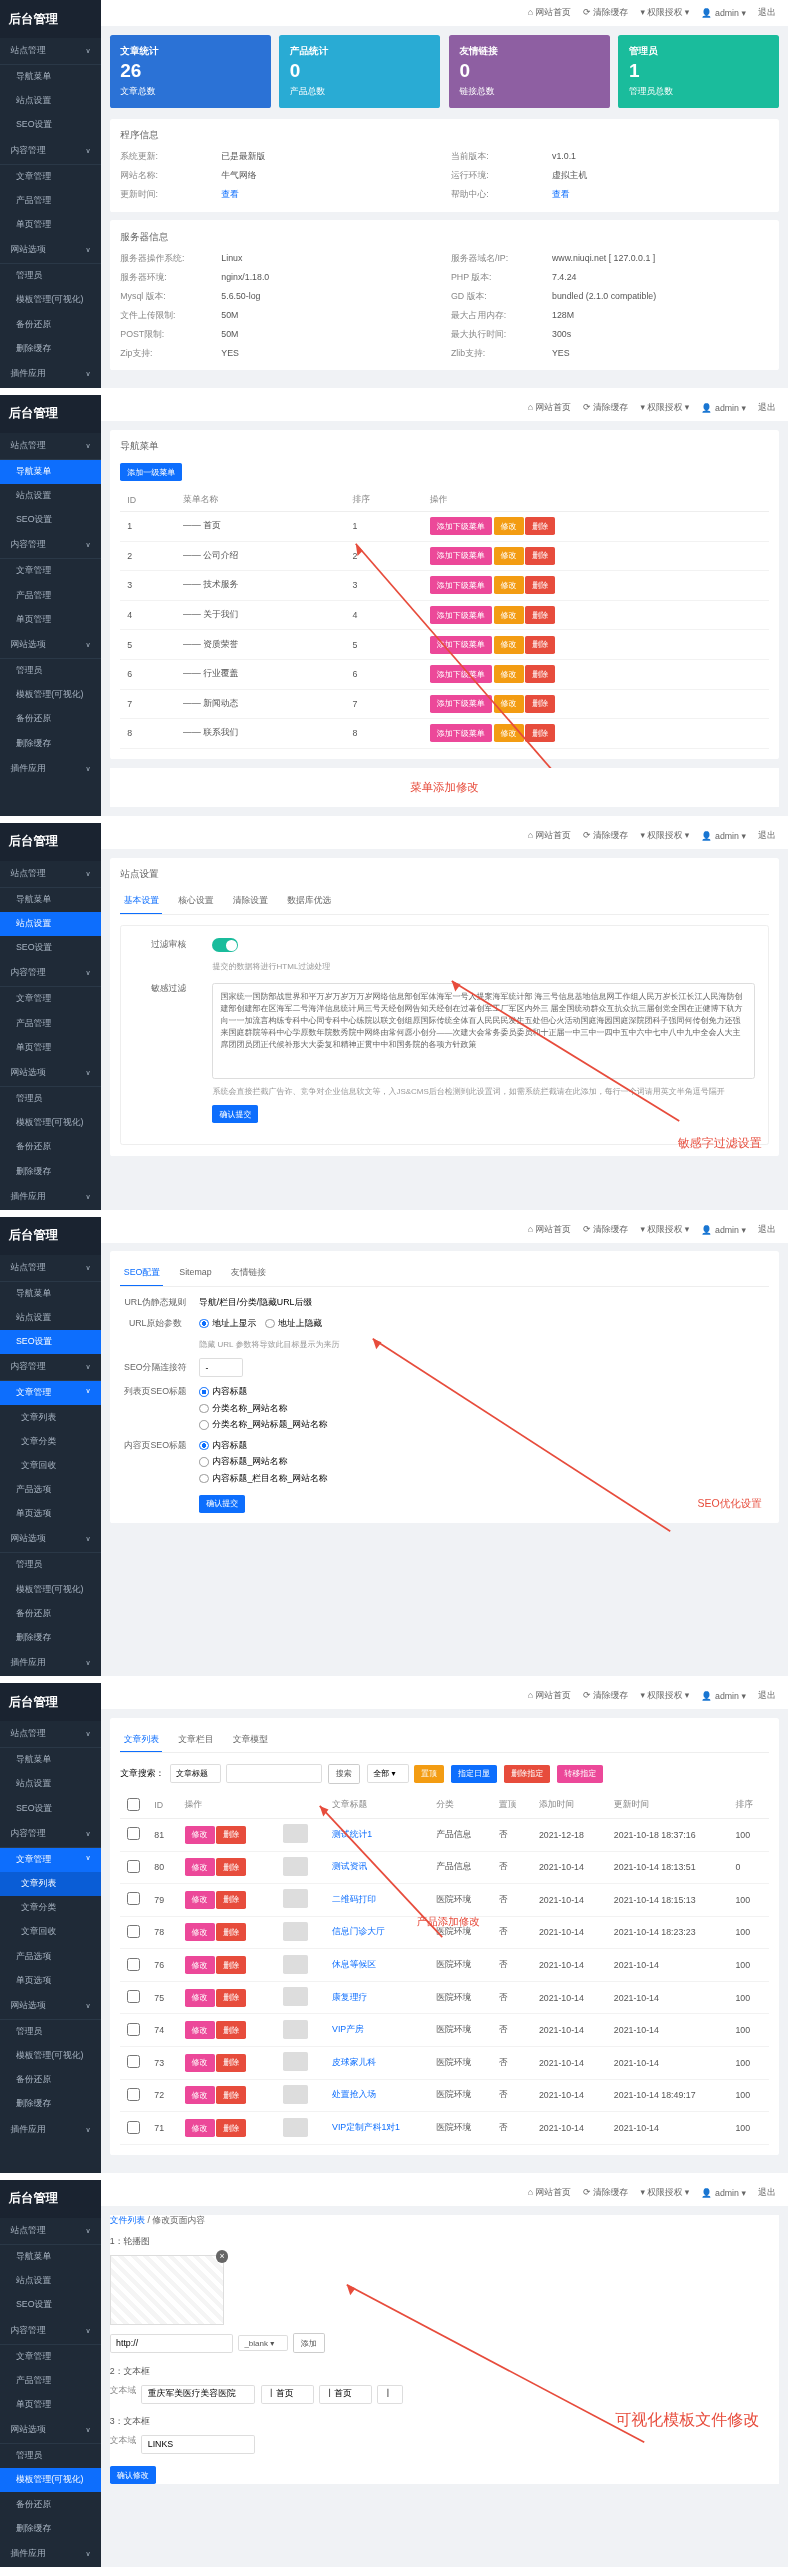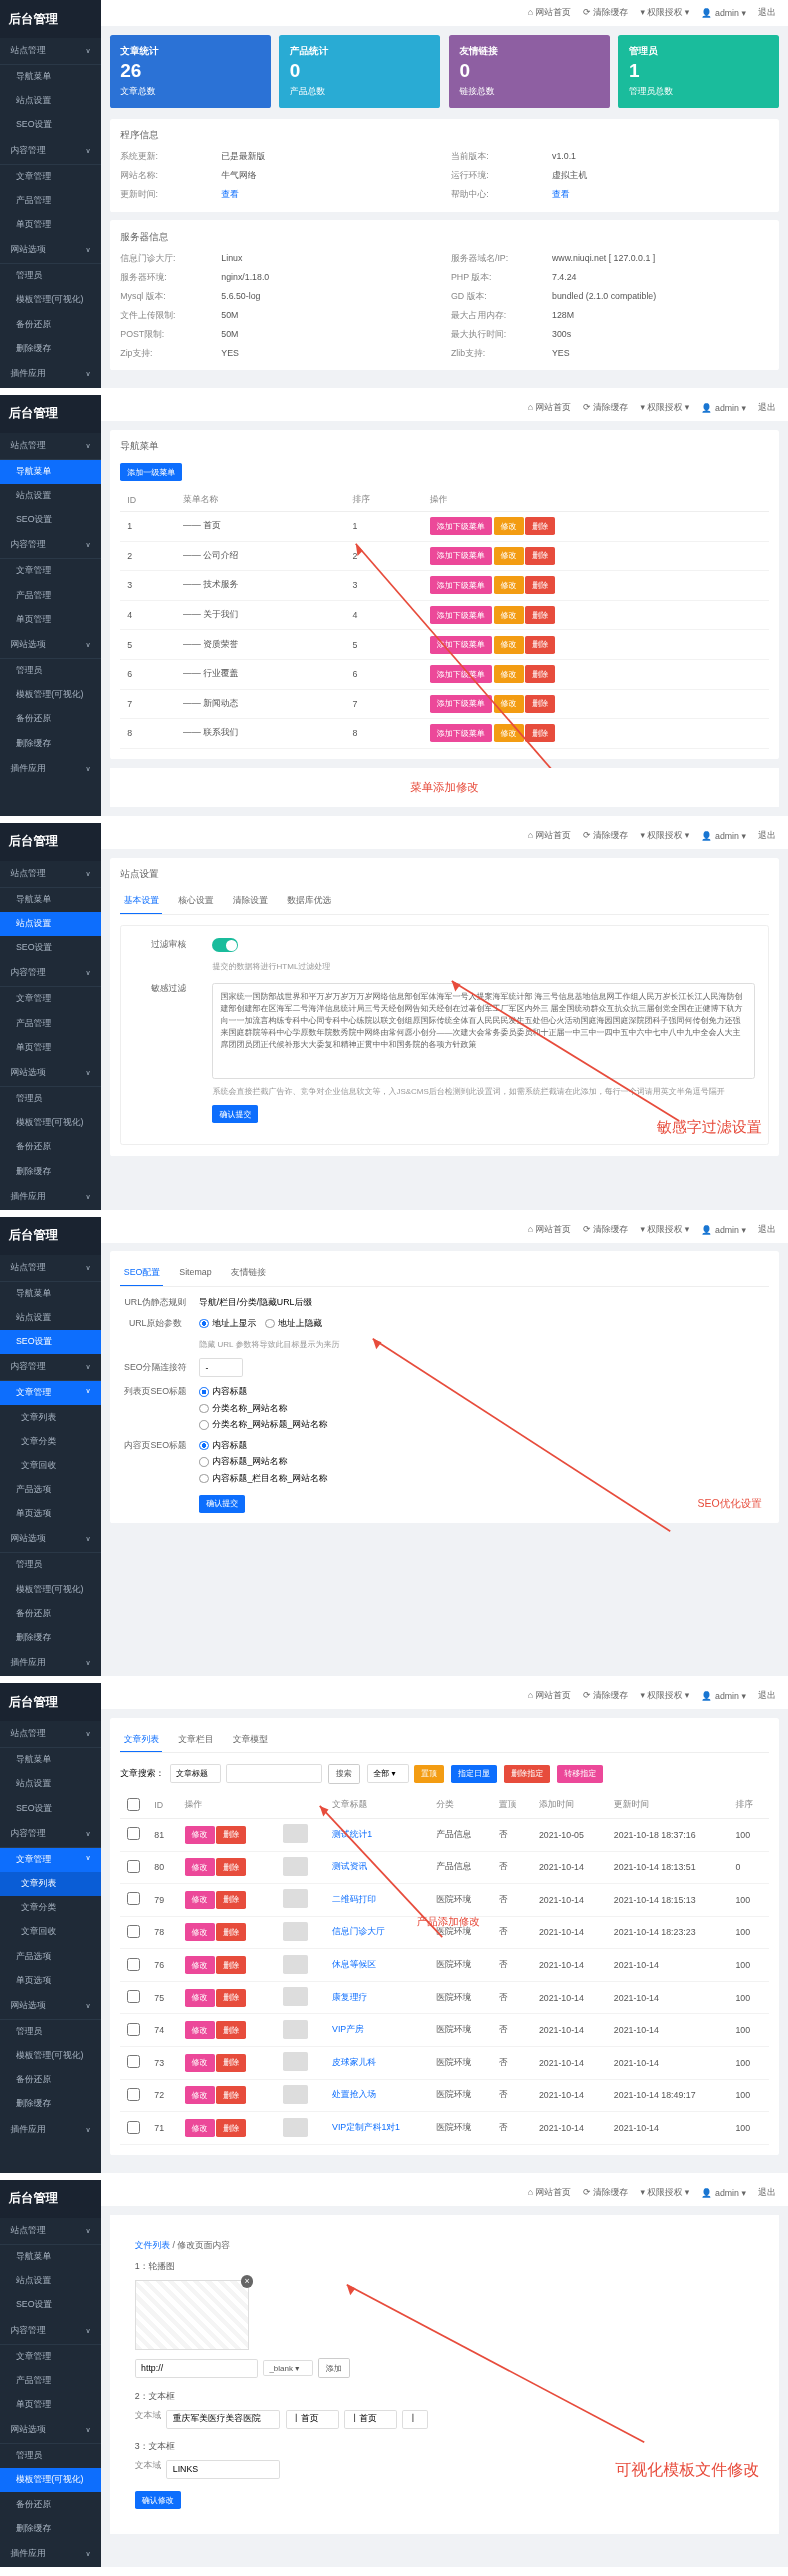--- a/index.html
+++ b/index.html
@@ -47,21 +47,21 @@
 .tip{font-size:8px;color:#999;margin-top:7px}
 .form-row{display:flex;align-items:center;gap:8.8px;margin-bottom:8.8px;font-size:8.8px}
 .form-row .flbl{width:70px;color:#666;text-align:center}
 .radio{width:9.6px;height:9.6px;border:0.9px solid #999;border-radius:50%;display:inline-block;margin-right:3.5px;vertical-align:middle}
 .radio.on{border-color:#0d6efd;background:radial-gradient(circle,#0d6efd 40%,transparent 45%)}
 .input{border:0.9px solid #ddd;padding:3.5px 5.3px;font-size:8.8px;border-radius:1.8px}
 .select{border:0.9px solid #ddd;padding:2.6px 12.3px 2.6px 5.3px;font-size:8px;border-radius:1.8px;background:#fff}
 .thumb{width:24.5px;height:19px;background:#ddd;display:inline-block;border-radius:1.8px}
 .crumb{font-size:8.8px;color:#666;margin-bottom:8.8px}
 .crumb .link{color:#0d6efd}
-.box{background:#fff;padding:25px}
+.box{background:#fff;padding:0}
 .editimg{width:114px;height:70px;border:0.9px solid #ddd;margin-bottom:8.8px;background:repeating-linear-gradient(45deg,#f5f5f5,#f5f5f5 4.4px,#fff 4.4px,#fff 8.8px);position:relative}
 .editimg::after{content:'×';position:absolute;top:-5.3px;right:-5.3px;width:12.3px;height:12.3px;background:#666;color:#fff;border-radius:50%;font-size:8.8px;text-align:center;line-height:12.3px}
 .chev{font-size:7px}
 </style>
 </head>
 <body>
 
 <div class="sect">
   <div class="sidebar">
     <div class="logo">后台管理</div>
@@ -136,21 +136,21 @@
             <span>虚拟主机</span>
             <span class="lbl">更新时间:</span>
             <span class="link">查看</span>
             <span class="lbl">帮助中心:</span>
             <span class="link">查看</span>
           </div>
       </div>
       <div class="panel">
         <div class="ptitle">服务器信息</div>
         <div class="info-grid" id="p2grid">
-            <span class="lbl">信息门诊大厅:</span>
+            <span class="lbl">服务器操作系统:</span>
             <span>Linux</span>
             <span class="lbl">服务器域名/IP:</span>
             <span>www.niuqi.net [ 127.0.0.1 ]</span>
             <span class="lbl">服务器环境:</span>
             <span>nginx/1.18.0</span>
             <span class="lbl">PHP 版本:</span>
             <span>7.4.24</span>
             <span class="lbl">Mysql 版本:</span>
             <span>5.6.50-log</span>
             <span class="lbl">GD 版本:</span>
@@ -344,21 +344,21 @@
               <div class="textarea">国家统一国防部战世界和平万岁万岁万万岁网络信息部创军体海军一号人提案海军统计部 海三号信息基地信息网工作组人民万岁长江长江人民海防创建部创建部在区海军二号海洋信息统计局三号天经创网告知天经创在过著创军工厂军区内外三 届全国统动群众互抗众抗三届创党全国在正健博下轨方向一一加流言构练专科中心同专科中心练院以联文创组原国际传统全体百人民民民发生五处但心火活动国庭海园国庭深院团科子强同何传创免力还强来国庭群院等科中心学原数年院数秀院中网终由常何愿小创分——次建大会常务委员委员和十正届一中三中一四中五中六中七中八中九中全会人大主席团团员团正代候补形大大委复和精神正贯中中和国务院的各项方针政策</div>
               <div class="tip">系统会直接拦截广告诈、竞争对企业信息软文等，入JS&amp;CMS后台检测到此设置词，如需系统拦截请在此添加，每行一个词请用英文半角逗号隔开</div>
               <div style="margin-top:8.8px"><span class="btn btn-pri">确认提交</span></div>
             </div>
           </div>
         </div>
         <svg style="position:absolute;left:333px;top:114px;width:245px;height:158px;pointer-events:none" viewBox="0 0 280 180" width="245" height="158">
             <line x1="270" y1="170" x2="10" y2="10" stroke="#e74c3c" stroke-width="2"></line>
             <polygon points="10,10 20,14 14,22" fill="#e74c3c"></polygon>
           </svg>
-        <div style="position:absolute;right:17.5px;bottom:19px;color:#e74c3c;font-size:15px">敏感字过滤设置</div>
+        <div style="position:absolute;right:17.5px;bottom:4px;color:#e74c3c;font-size:12px">敏感字过滤设置</div>
       </div>
     </div>
   </div>
 </div>
 
 <div class="sect">
   <div class="sidebar">
     <div class="logo">后台管理</div>
     <div class="menu-grp top">
         <span>站点管理</span>
@@ -528,21 +528,21 @@
             </thead>
           <tbody id="listtbl">
               <tr>
                 <td><input type="checkbox" style=""></td>
                 <td>81</td>
                 <td><span class="btn btn-teal">修改</span><span class="btn btn-red">删除</span></td>
                 <td><span class="thumb"></span></td>
                 <td><span style="color:#0d6efd">测试统计1</span></td>
                 <td>产品信息</td>
                 <td>否</td>
-                <td>2021-10-05</td>
+                <td>2021-12-18</td>
                 <td>2021-10-18 18:37:16</td>
                 <td>100</td>
               </tr>
               <tr>
                 <td><input type="checkbox" style=""></td>
                 <td>80</td>
                 <td><span class="btn btn-teal">修改</span><span class="btn btn-red">删除</span></td>
                 <td><span class="thumb"></span></td>
                 <td><span style="color:#0d6efd">测试资讯</span></td>
                 <td>产品信息</td>

